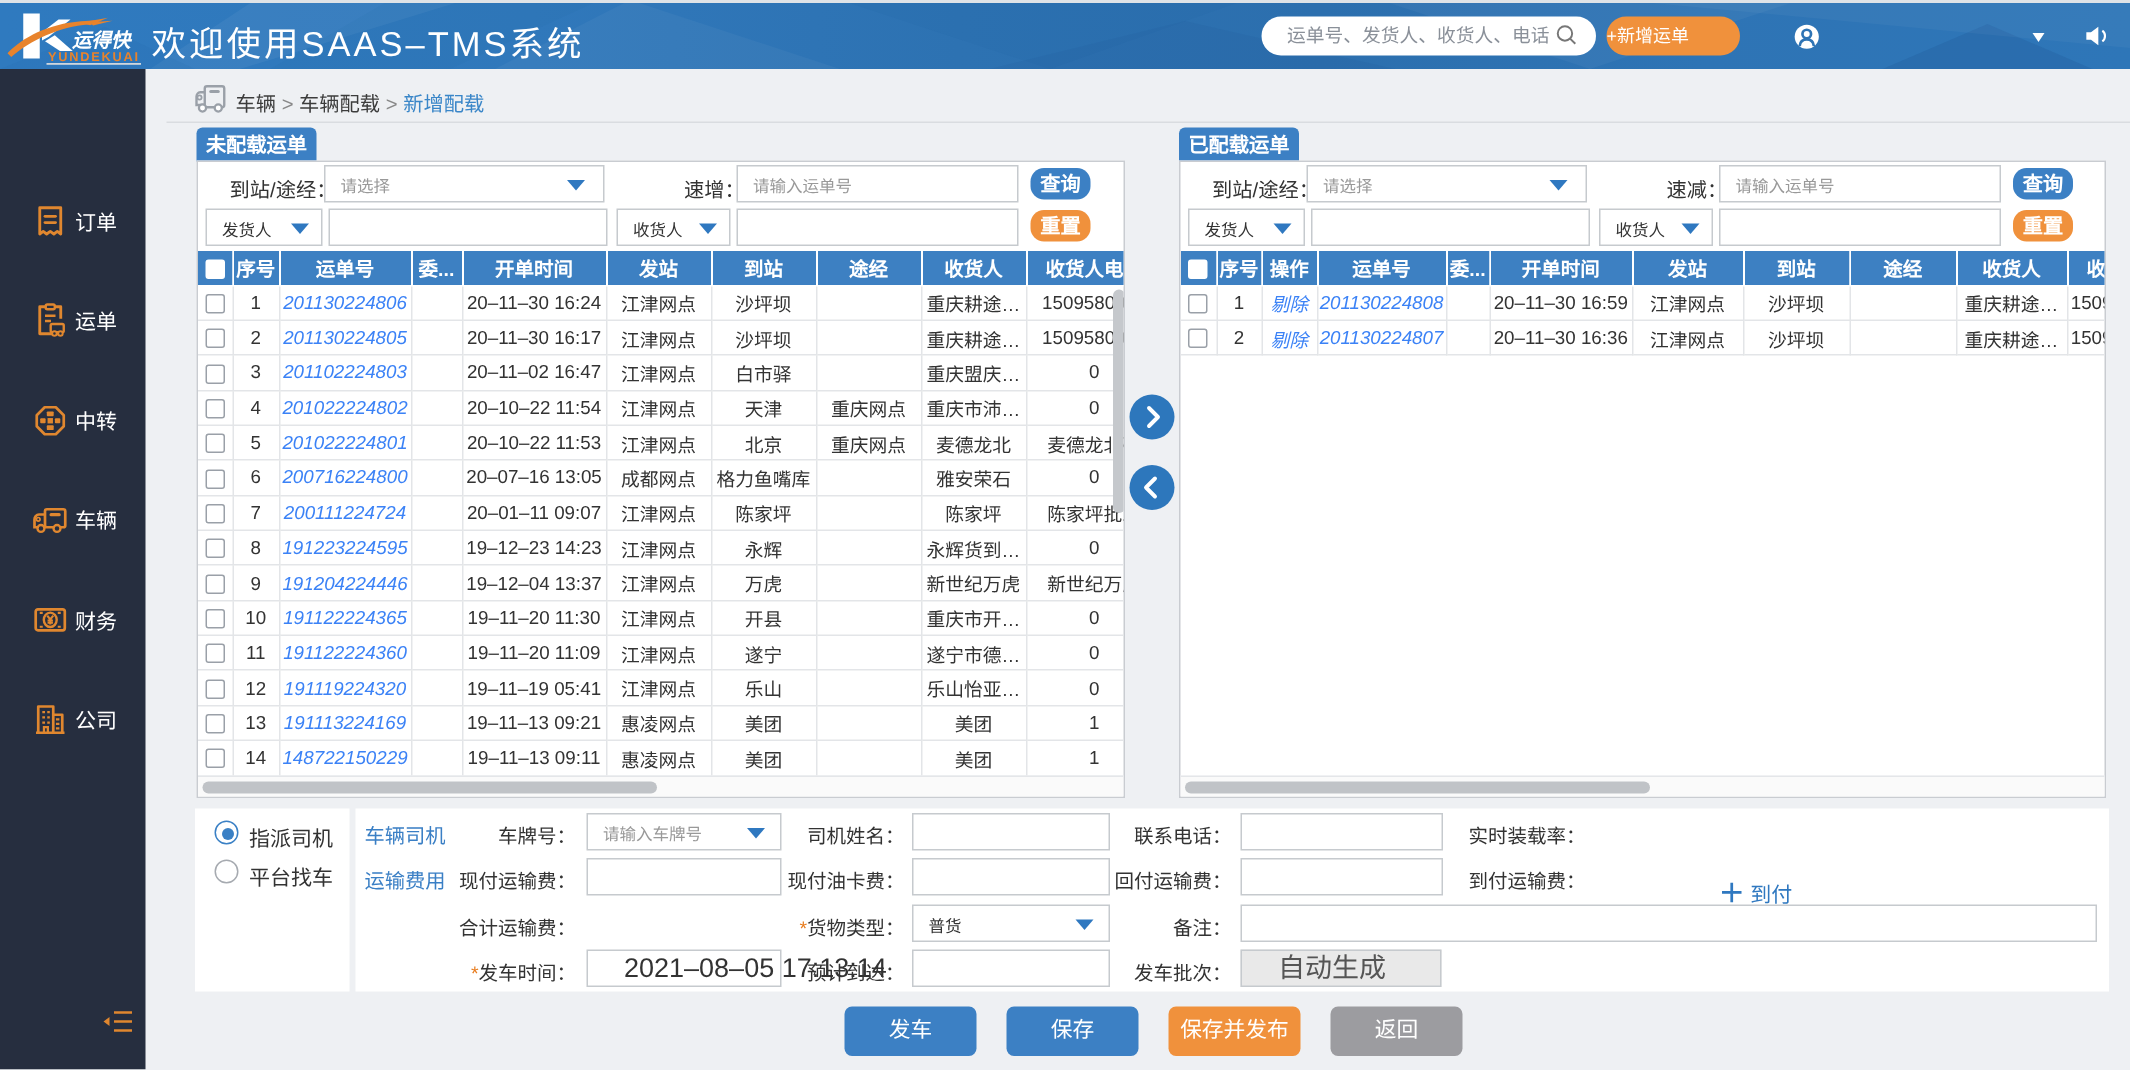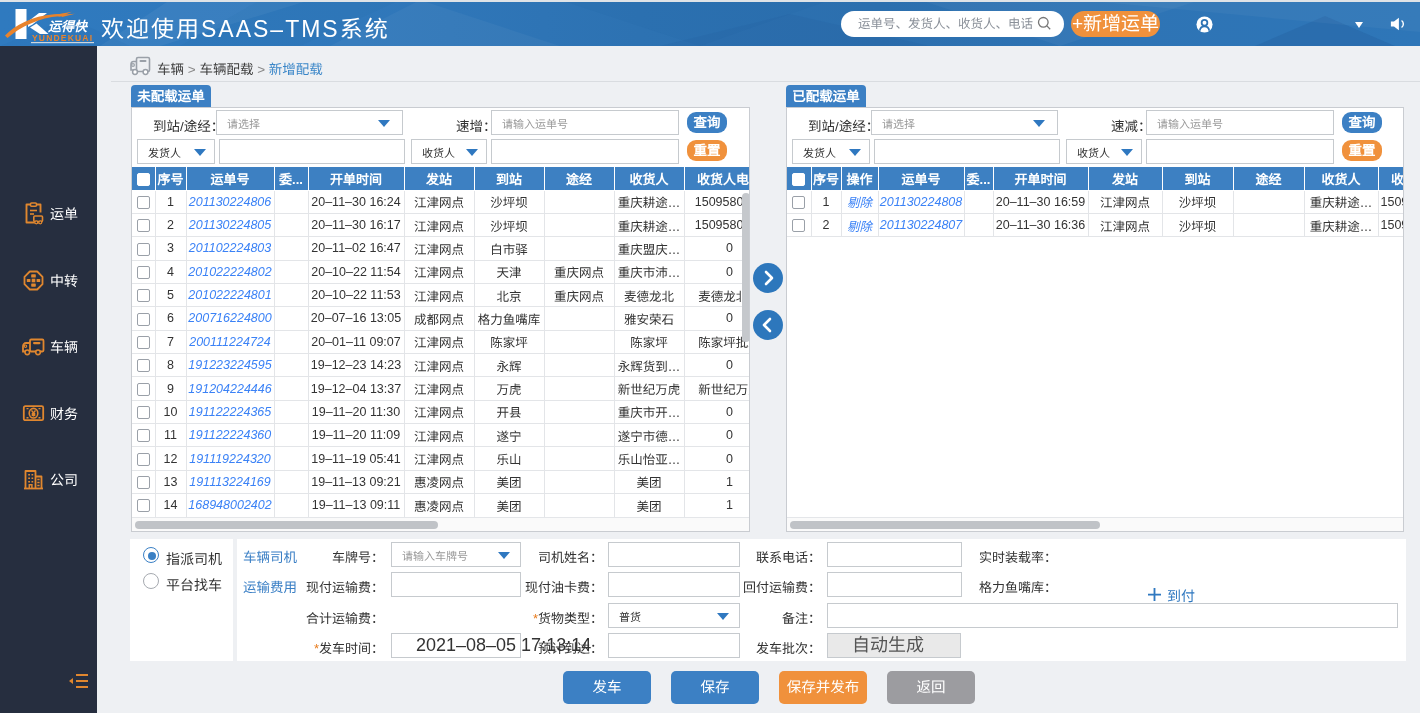--- a/index.html
+++ b/index.html
@@ -6,21 +6,21 @@
 *{margin:0;padding:0;box-sizing:border-box;}
 html,body{width:1420px;height:713px;overflow:hidden;}
 body{font-family:"Liberation Sans",sans-serif;background:#eef0f3;position:relative;}
 .abs{position:absolute;}
 
 #topbar{position:absolute;left:0;top:0;width:1420px;height:46px;background:linear-gradient(90deg,#2f7abf 0%,#3078bb 25%,#2d72b2 45%,#2c6fae 62%,#2e74b5 80%,#2e76b8 100%);overflow:hidden;}
 #topbar svg.deco{position:absolute;left:0;top:0;}
 #title{position:absolute;left:101px;top:10px;color:#fff;font-size:23px;font-weight:500;letter-spacing:2px;}
 #searchbox{position:absolute;left:841px;top:11px;width:223px;height:26px;background:#fff;border-radius:13px;color:#8a9099;font-size:12.5px;line-height:26px;padding-left:17px;}
 #searchbox .mag{position:absolute;right:12px;top:5px;}
-#addbtn{position:absolute;left:1071px;top:11px;width:89px;height:26px;background:#f0913c;border-radius:13px;color:#fff;font-size:19px;text-align:center;line-height:26px;}
+#addbtn{position:absolute;left:1071px;top:11px;width:89px;height:26px;background:#f0913c;border-radius:13px;color:#fff;font-size:12px;line-height:26px;}
 
 #sidebar{position:absolute;left:0;top:46px;width:97px;height:667px;background:#262e3f;}
 .sitem{position:absolute;left:0;width:97px;height:66px;}
 .sitem.sel{background:#333b4e;border-left:5px solid #3e8cd8;}
 .sitem .txt{position:absolute;left:50px;top:50%;margin-top:-9px;color:#fff;font-size:14px;}
 .sitem svg{position:absolute;left:21px;top:50%;margin-top:-11px;}
 .sitem.sel svg{left:16px;}
 .sitem.sel .txt{left:45px;}
 
 #crumb{position:absolute;left:157px;top:58px;height:22px;font-size:13.5px;color:#3c3c3c;}
@@ -105,20 +105,28 @@
     <path d="M4.2,16.5 C4.6,12.8 7,11.5 9.5,11.5 C12,11.5 14.4,12.8 14.8,16.5" fill="none" stroke="#2e74b5" stroke-width="2"></path>
   </svg>
   <div class="abs" style="left:1355px;top:22px;width:0;height:0;border-left:4.5px solid transparent;border-right:4.5px solid transparent;border-top:6px solid #fff;"></div>
   <svg class="abs" style="left:1389px;top:16px;" width="18" height="16" viewBox="0 0 20 18">
     <path d="M2,6.2 L5.5,6.2 L11,2 L11,16 L5.5,11.8 L2,11.8 Z" fill="#fff"></path>
     <path d="M14,5 A5,5 0 0 1 14,13" fill="none" stroke="#fff" stroke-width="1.6"></path>
   </svg>
 </div>
 
 <div id="sidebar">
+    <div class="sitem" style="top:66.5px;">
+      <svg width="25" height="25" viewBox="0 0 25 25">
+        <path d="M5.5,3.5 L19.5,3.5 L19.5,21 L17.2,19.3 L14.9,21 L12.5,19.3 L10.1,21 L7.8,19.3 L5.5,21 Z" fill="none" stroke="#e0872f" stroke-width="1.9" stroke-linejoin="round"></path>
+        <line x1="9" y1="9.2" x2="16" y2="9.2" stroke="#e0872f" stroke-width="1.9" stroke-linecap="round"></line>
+        <line x1="9" y1="13.4" x2="16" y2="13.4" stroke="#e0872f" stroke-width="1.9" stroke-linecap="round"></line>
+      </svg>
+      <span class="txt">订单</span>
+    </div>
     <div class="sitem" style="top:133px;">
       <svg width="25" height="25" viewBox="0 0 25 25">
         <path d="M15.5,3.5 L19.5,3.5 L19.5,11.5 M19.5,20.5 L19.5,21.5 L5.5,21.5 L5.5,3.5 L9.5,3.5" fill="none" stroke="#e0872f" stroke-width="1.9" stroke-linejoin="round"></path>
         <rect x="9.5" y="2" width="6" height="3.2" rx="1" fill="none" stroke="#e0872f" stroke-width="1.6"></rect>
         <line x1="9" y1="9.5" x2="16" y2="9.5" stroke="#e0872f" stroke-width="1.6"></line>
         <line x1="9" y1="13" x2="13" y2="13" stroke="#e0872f" stroke-width="1.6"></line>
         <rect x="12.8" y="15" width="8.7" height="5.5" rx="1" fill="#262e3f" stroke="#e0872f" stroke-width="1.6"></rect>
         <circle cx="15.3" cy="21.3" r="1.5" fill="#262e3f" stroke="#e0872f" stroke-width="1.3"></circle>
         <circle cx="19.3" cy="21.3" r="1.5" fill="#262e3f" stroke="#e0872f" stroke-width="1.3"></circle>
       </svg>
@@ -371,21 +379,21 @@
           <td>19–11–13 09:21</td>
           <td>惠凌网点</td>
           <td>美团</td>
           <td></td>
           <td>美团</td>
           <td class="">1</td>
         </tr>
         <tr>
           <td><span class="cb"></span></td>
           <td>14</td>
-          <td><a>168948002402</a></td>
+          <td><a>148722150229</a></td>
           <td></td>
           <td>19–11–13 09:11</td>
           <td>惠凌网点</td>
           <td>美团</td>
           <td></td>
           <td>美团</td>
           <td class="">1</td>
         </tr>
       </tbody>
     </table>
@@ -496,21 +504,21 @@
     <div class="flab" style="left:464px;width:120px;top:8px;">联系电话：</div>
     <div class="inp" style="left:590px;top:3px;width:135px;"></div>
     <div class="flab" style="left:742px;text-align:left;top:8px;">实时装载率：</div>
     <div class="blab" style="top:37px;">运输费用</div>
     <div class="flab" style="left:27px;width:120px;top:38px;">现付运输费：</div>
     <div class="inp" style="left:154px;top:33px;width:130px;"></div>
     <div class="flab" style="left:246px;width:120px;top:38px;">现付油卡费：</div>
     <div class="inp" style="left:371px;top:33px;width:132px;"></div>
     <div class="flab" style="left:464px;width:120px;top:38px;">回付运输费：</div>
     <div class="inp" style="left:590px;top:33px;width:135px;"></div>
-    <div class="flab" style="left:742px;text-align:left;top:38px;">格力鱼嘴库：</div>
+    <div class="flab" style="left:742px;text-align:left;top:38px;">到付运输费：</div>
     <div class="abs" style="left:909px;top:42px;color:#2f78c0;font-size:14px;"><span style="font-size:17px;font-weight:bold;">＋</span> 到付</div>
     <div class="flab" style="left:27px;width:120px;top:69px;">合计运输费：</div>
     <div class="flab" style="left:246px;width:120px;top:69px;"><span class="star">*</span>货物类型：</div>
     <div class="sel1" style="left:371px;top:64px;width:132px;">
       <span class="ph" style="color:#333;">普货</span>
       <span class="tri" style="right:10px;top:9px;"></span>
     </div>
     <div class="flab" style="left:464px;width:120px;top:69px;">备注：</div>
     <div class="inp" style="left:590px;top:64px;width:571px;"></div>
     <div class="flab" style="left:27px;width:120px;top:99px;"><span class="star">*</span>发车时间：</div>

